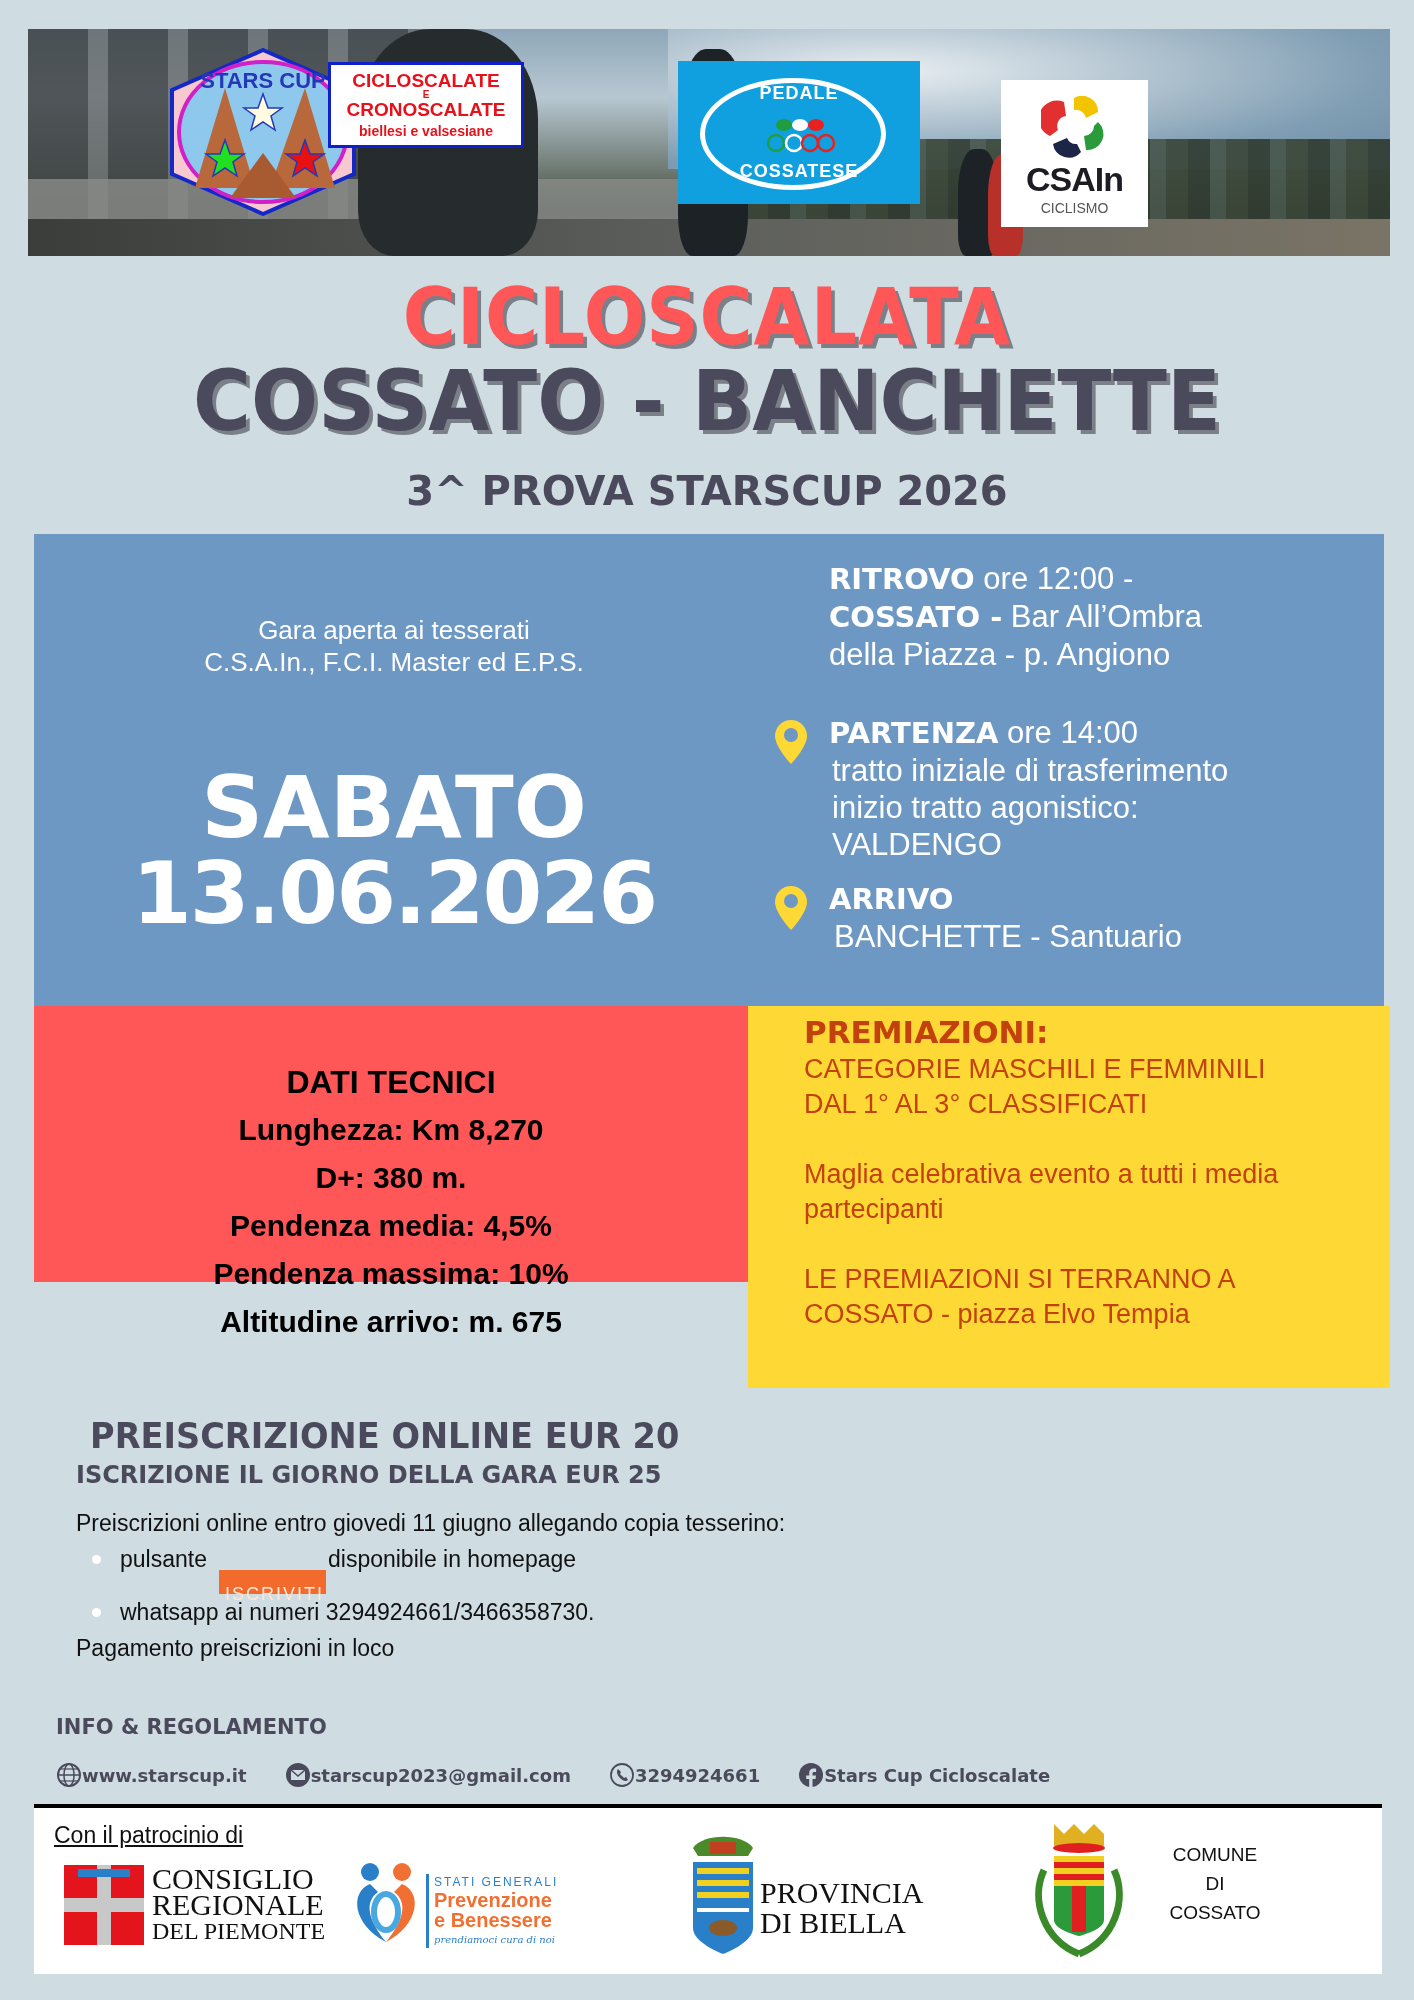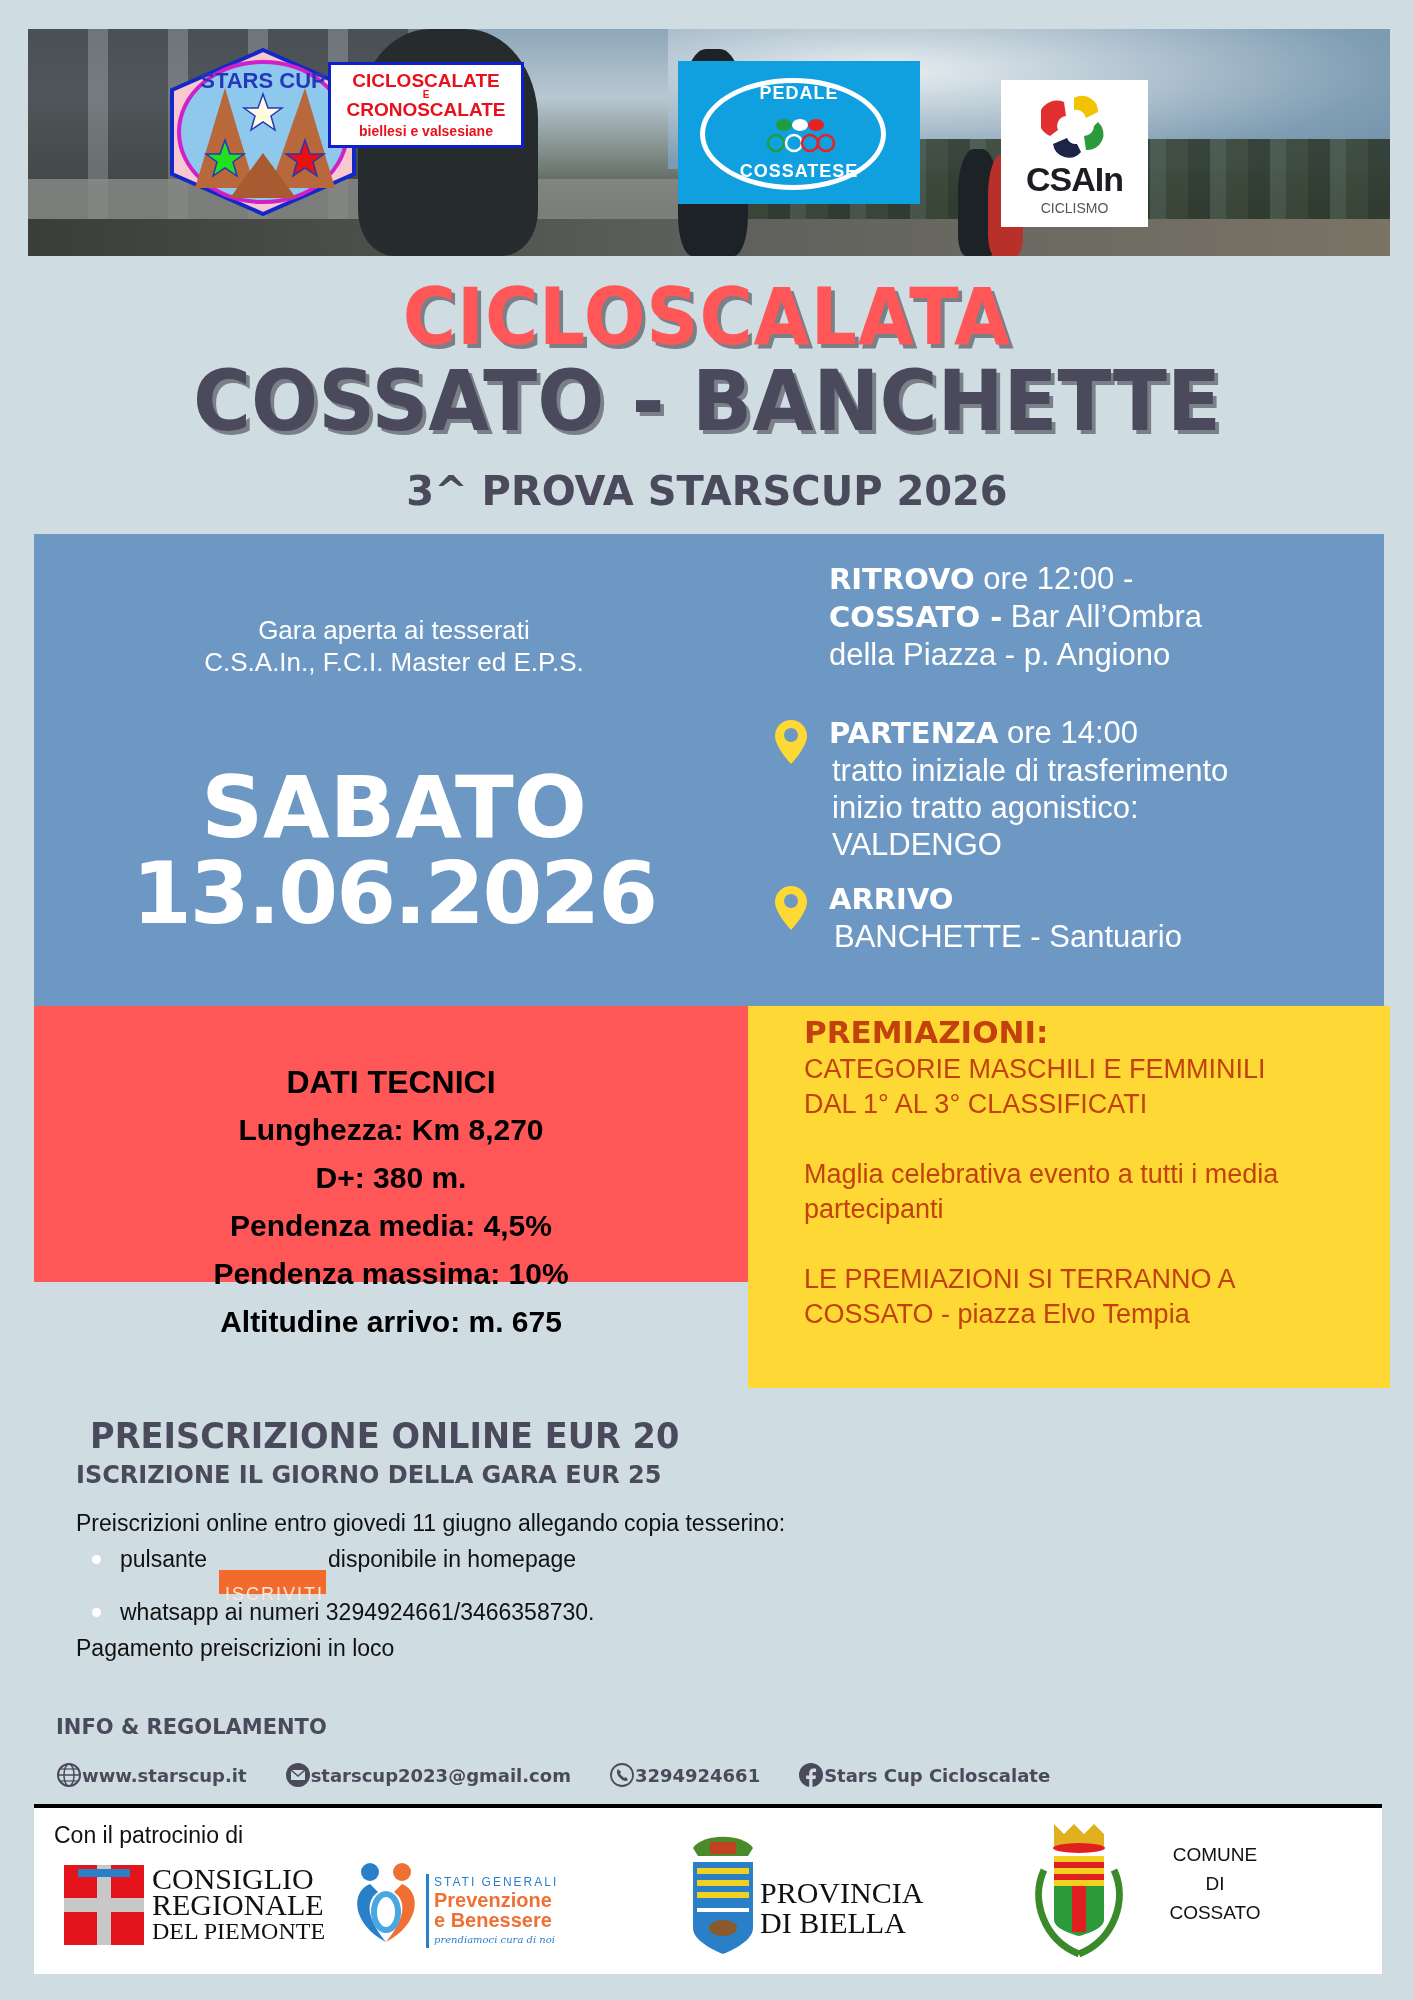--- a/index.html
+++ b/index.html
@@ -88,21 +88,21 @@
   
   .info-h { position:absolute; left:56px; top:1715px; font-family:"DejaVu Sans", sans-serif; font-weight:bold; font-size:21px; color:#4a4a5c; }
   .contacts { position:absolute; left:56px; top:1760px; height:30px; display:flex; align-items:center; font-family:"DejaVu Sans", sans-serif; font-weight:bold; font-size:18px; color:#4a4a5c; }
   .contact { display:flex; align-items:center; gap:0; margin-right:38px; }
   .contact svg { width:26px; height:26px; }
 
   .rule { position:absolute; left:34px; top:1804px; width:1348px; height:4px; background:#000; }
 
   
   .sponsors { position:absolute; left:34px; top:1808px; width:1348px; height:166px; background:#fff; }
-  .patrocinio { position:absolute; left:20px; top:14px; font-family:"Liberation Sans", sans-serif; font-size:23px; color:#111; }
+  .patrocinio { position:absolute; left:20px; top:14px; font-family:"Liberation Sans", sans-serif; font-size:23px; color:#111;text-decoration:underline; }
   .crp { position:absolute; left:30px; top:57px; width:80px; height:80px; background:#c8c8c8; }
   .crp .q { position:absolute; width:33px; height:33px; background:#e3141b; }
   .crp-text { position:absolute; left:118px; top:58px; font-family:"Liberation Serif", serif; color:#111; font-size:30px; line-height:26px; }
   .crp-text .small { font-size:24px; }
   .sgpb { position:absolute; left:314px; top:54px; width:240px; height:90px; }
   .sgpb .t1 { position:absolute; left:86px; top:13px; font-family:"Liberation Sans", sans-serif; font-size:12px; letter-spacing:2px; color:#2a7fc9; }
   .sgpb .t2 { position:absolute; left:86px; top:28px; font-family:"Liberation Sans", sans-serif; font-weight:bold; font-size:20px; line-height:20px; color:#f07033; }
   .sgpb .t3 { position:absolute; left:86px; top:72px; font-family:"DejaVu Serif", serif; font-style:italic; font-size:10px; color:#2a7fc9; }
   .sgpb .bar { position:absolute; left:78px; top:12px; width:3px; height:74px; background:#2a7fc9; }
   .prov { position:absolute; left:654px; top:20px; width:220px; height:130px; }

